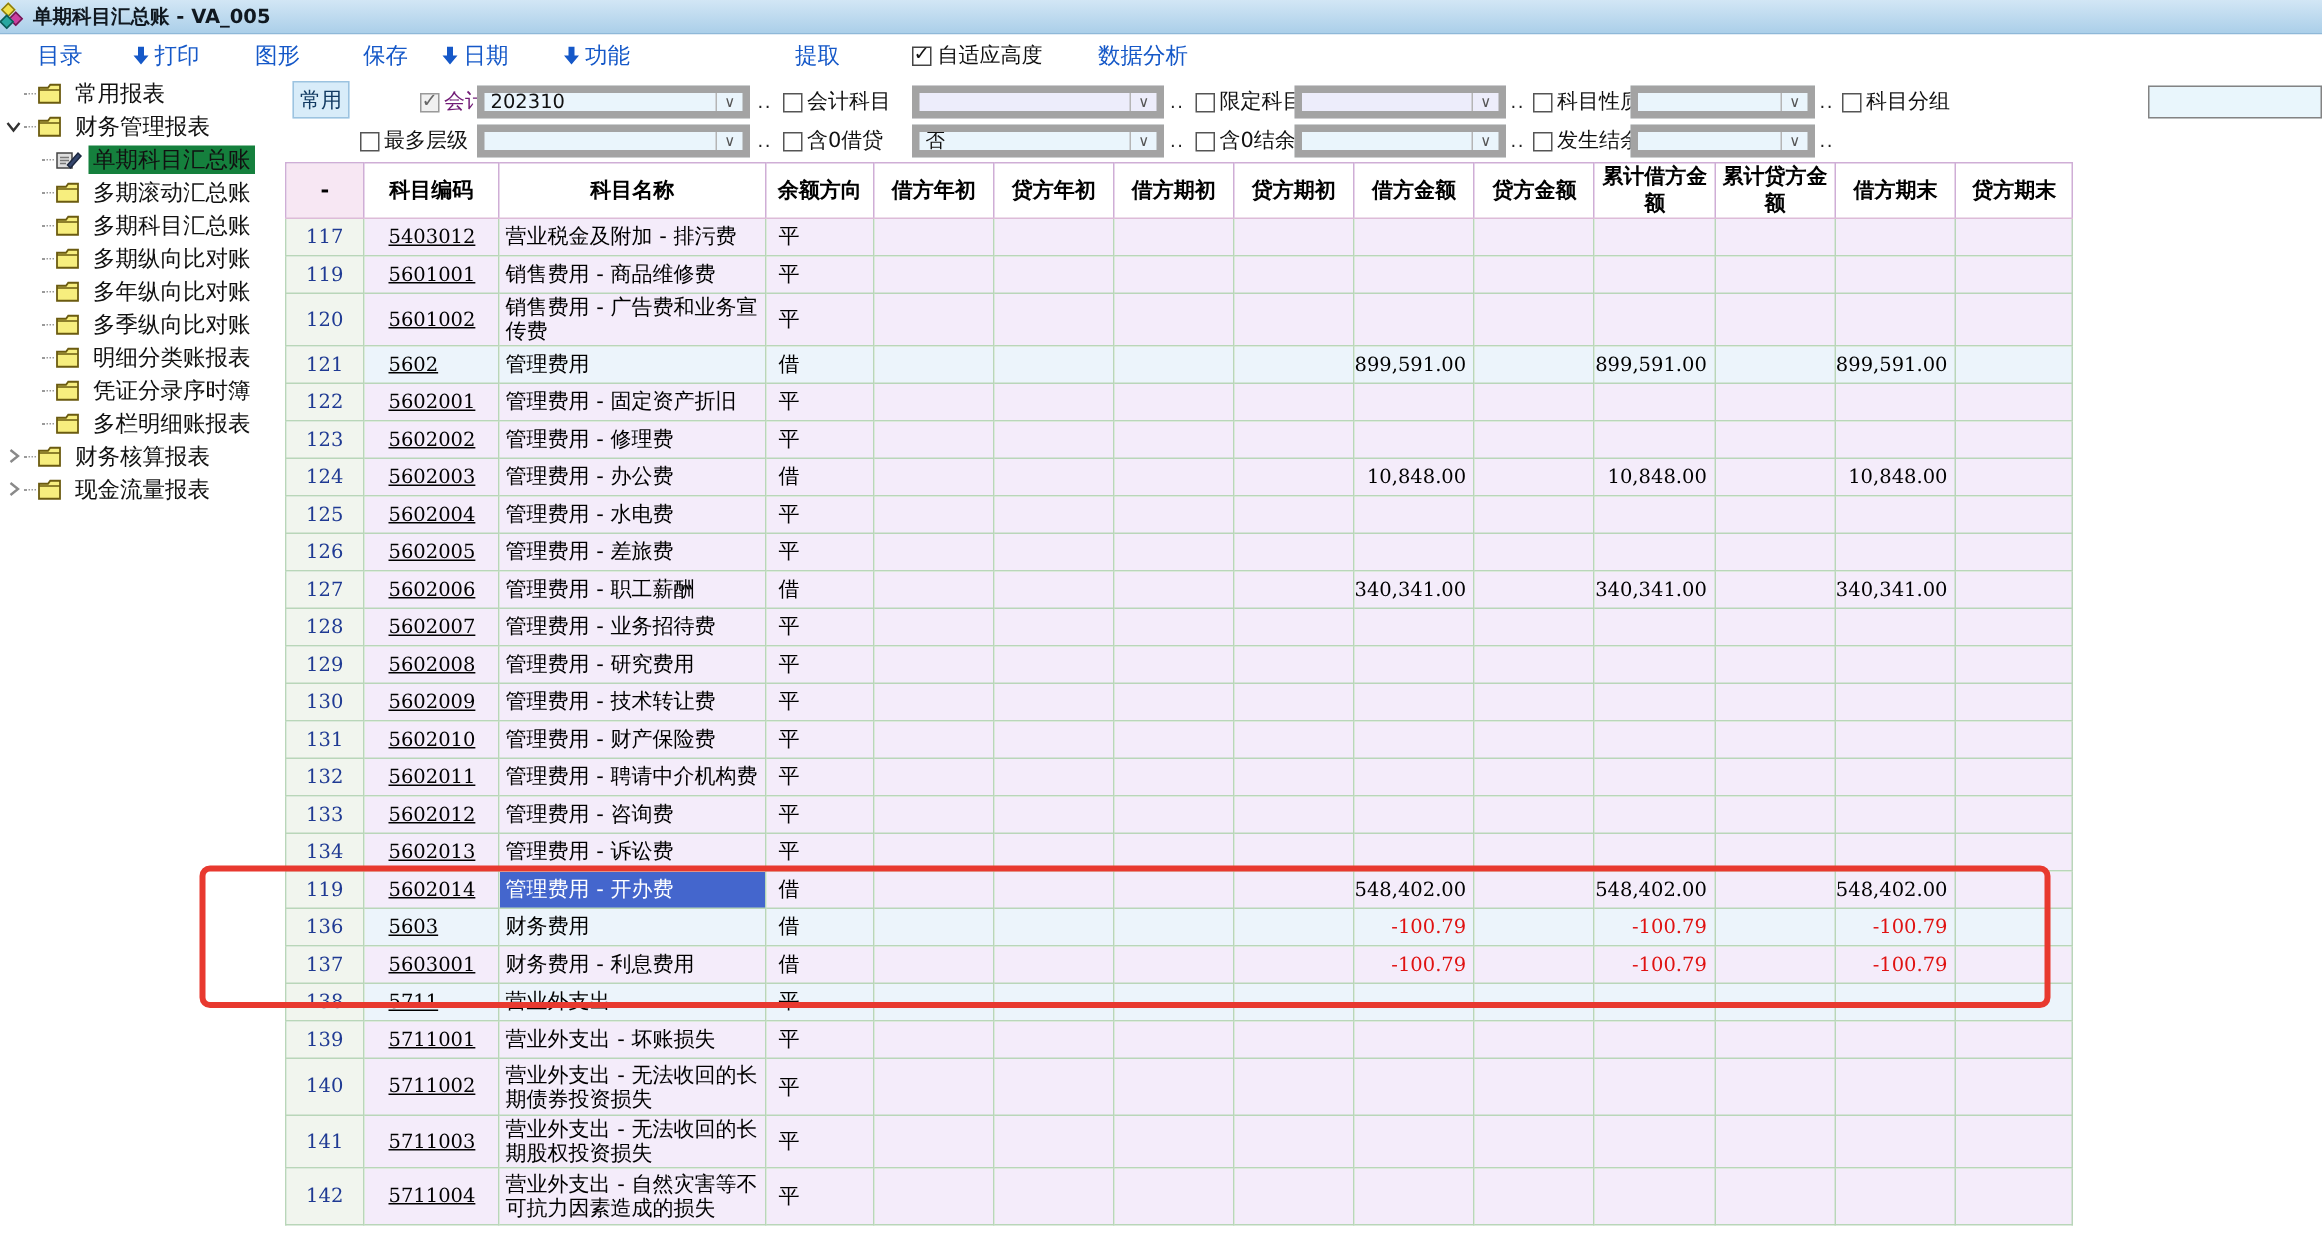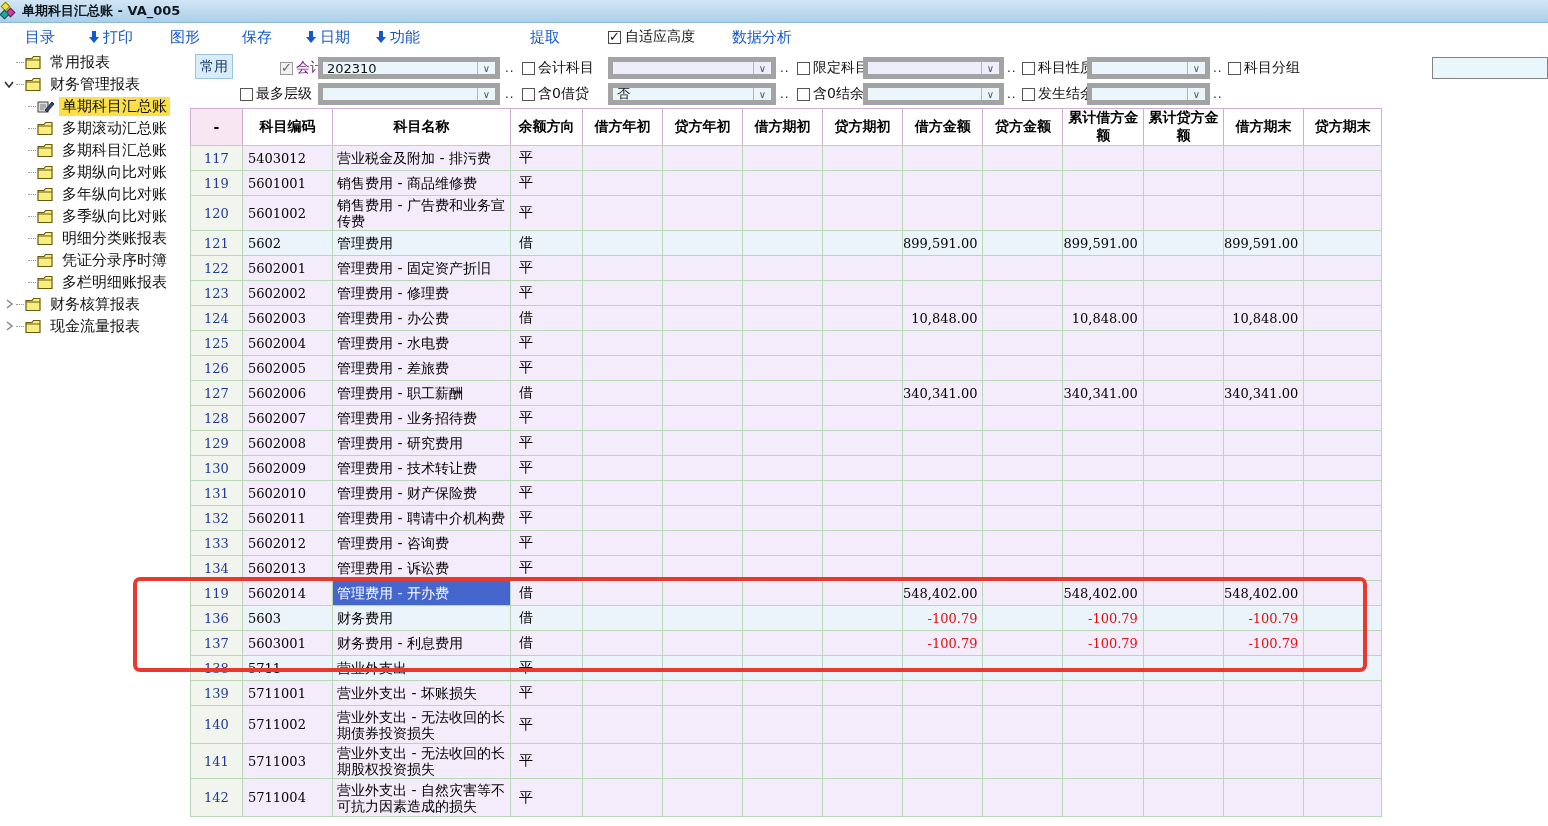--- a/index.html
+++ b/index.html
@@ -26,21 +26,21 @@
   .tb-chk { display:inline-block; width:13px; height:13px; border:1px solid #444;
     background:#fff; margin-right:4px; position:relative; }
   .tb-chk.on:after { content:"✓"; position:absolute; left:0px; top:-3px; font-size:13px; color:#111; }
   #tb-autofit { color:#111; font-size:14px; }
 
   
   #sidebar { position:absolute; left:0; top:51px; width:190px; height:775px; background:#fff; overflow:hidden; }
   .tree-item { position:relative; height:22px; display:flex; align-items:center;
     font-size:15px; color:#111; white-space:nowrap; cursor:pointer; }
   .tree-item .lbl { padding:0 3px; }
-  .tree-item.selected .lbl { background:#fde047; }
+  .tree-item.selected .lbl { background:#15803d; }
   .arrow { width:14px; height:14px; display:inline-flex; align-items:center; justify-content:center; flex:0 0 14px; }
   .stub { display:inline-block; width:8px; border-top:1px dotted #9a9a9a; margin-right:1px; }
   .ticon { width:18px; height:15px; flex:0 0 18px; margin-right:4px; }
 
   
   #filters { position:absolute; left:190px; top:51px; width:1358px; height:57px; background:#fff; font-size:14px; }
   .fcb { position:absolute; display:flex; align-items:center; font-size:14px; color:#111; }
   .fcb .box { width:13px; height:13px; border:1px solid #555; background:#fff; margin-right:3px; position:relative; flex:0 0 13px;}
   .fcb .box.on:after { content:"✓"; position:absolute; left:0; top:-3px; font-size:13px; color:#666; }
   .fcb.disabled { color:#701a75;margin-left:40px; }
@@ -64,21 +64,21 @@
   th, td { border-right:1px solid #b9d6b9; border-bottom:1px solid #b9d6b9;
     font-size:14px; vertical-align:middle; overflow:hidden; }
   thead th { background:#fff; color:#000; font-weight:bold; height:26px;
     border-right:1px solid #cfaed6; border-bottom:1px solid #ddbcd8; border-top:1px solid #cfaed6; }
   thead th:first-child { background:#f7e7f3; border-left:1px solid #cfaed6; }
   tbody td:first-child { border-left:1px solid #b9d6b9; }
   td.rownum { background:#f1f5ee; color:#1f3a93; text-align:center;
     font-family:"DejaVu Serif","Liberation Serif",serif; font-size:13px; }
   tr.r-lav td.data { background:#f4ecfa; }
   tr.r-blue td.data { background:#ecf4fb; }
-  td.code { padding-left:5px; font-family:"DejaVu Serif","Liberation Serif",serif; font-size:13px; color:#000; }
+  td.code { padding-left:16px; font-family:"DejaVu Serif","Liberation Serif",serif; font-size:13px; color:#000;text-decoration:underline; }
   td.name { padding:1px 4px; line-height:16px; color:#000; }
   td.name.sel { background:#4466cd !important; color:#fff; }
   td.dir { padding-left:8px; color:#000; }
   td.amt { text-align:right; padding-right:5px;
     font-family:"DejaVu Serif","Liberation Serif",serif; font-size:13px; color:#000; }
   td.amt.neg { color:#e01111; }
 
   
   #annot { position:absolute; left:133px; top:577px; width:1234px; height:95px;
     border:4px solid #e8392f; border-radius:7px; z-index:40; pointer-events:none; }
@@ -106,21 +106,21 @@
           <path d="M4 0h4v6h3L6 12 1 6h3z" fill="#1558c8"></path>
         </svg>
       <span>打印</span>
       </span>
     <span class="tbitem" style="left:170px">
       <span>图形</span>
       </span>
     <span class="tbitem" style="left:242px">
       <span>保存</span>
       </span>
-    <span class="tbitem" style="left:305px">
+    <span class="tbitem" style="left:294px">
       <svg width="12" height="13" viewBox="0 0 12 13">
           <path d="M4 0h4v6h3L6 12 1 6h3z" fill="#1558c8"></path>
         </svg>
       <span>日期</span>
       </span>
     <span class="tbitem" style="left:375px">
       <svg width="12" height="13" viewBox="0 0 12 13">
           <path d="M4 0h4v6h3L6 12 1 6h3z" fill="#1558c8"></path>
         </svg>
       <span>功能</span>

